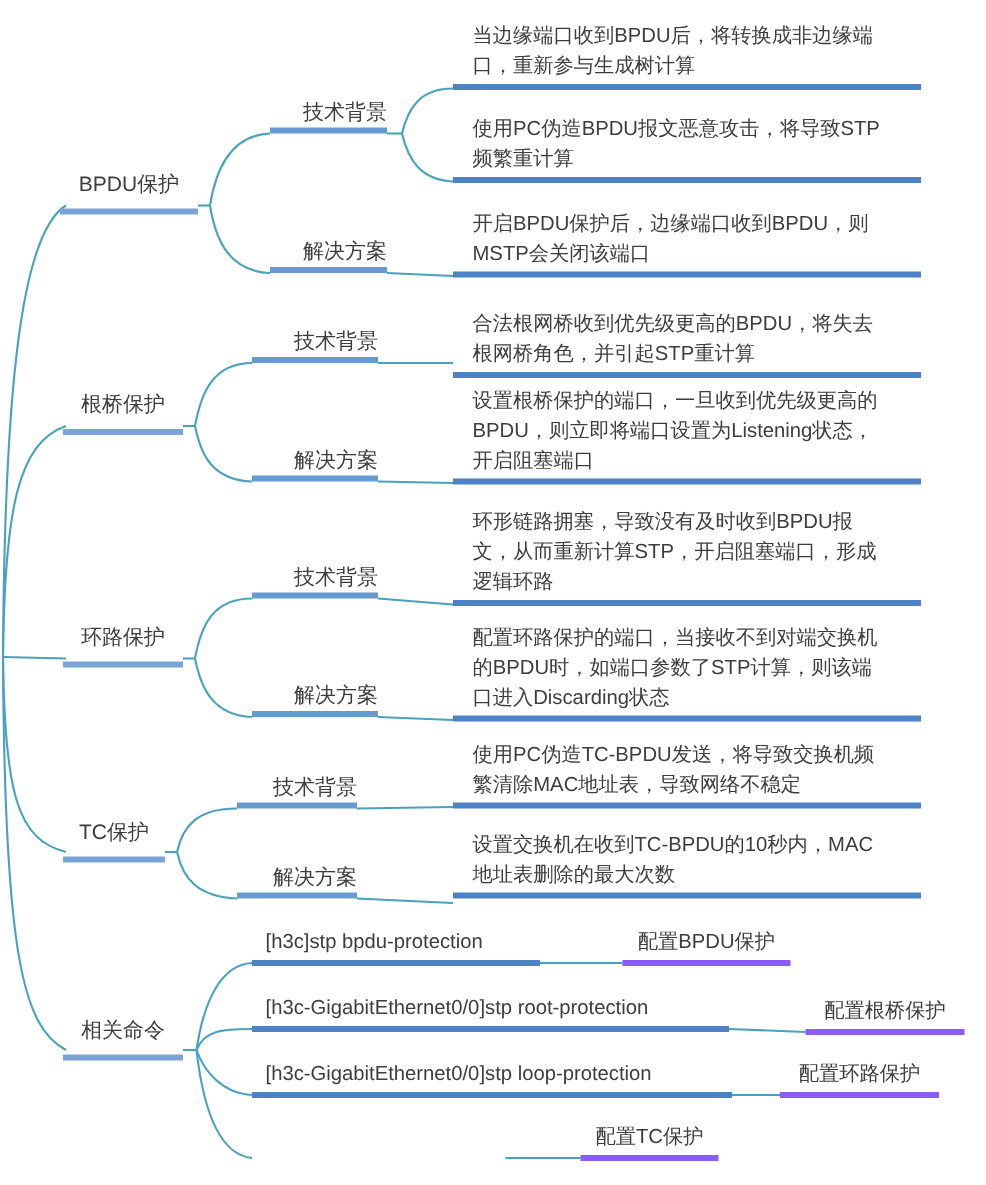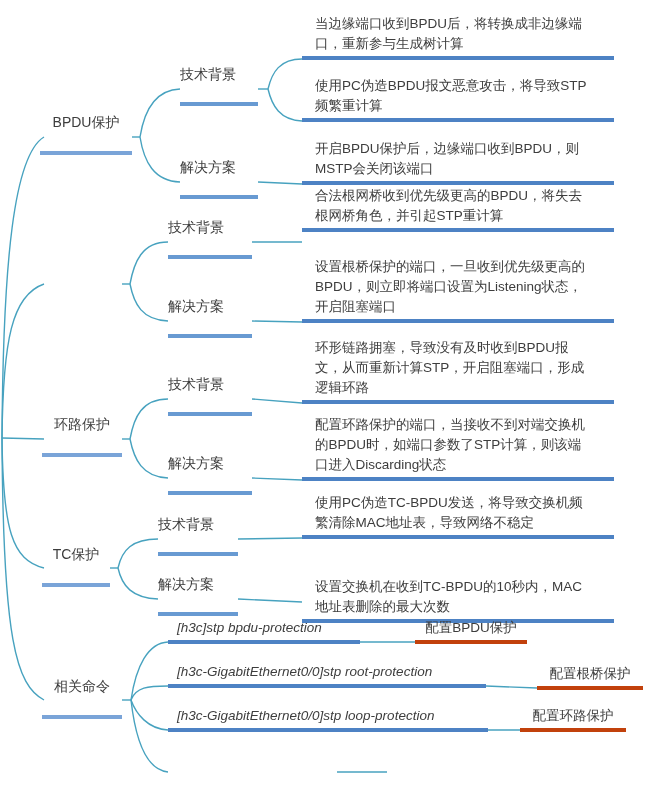--- a/index.html
+++ b/index.html
@@ -14,48 +14,47 @@
   #wires{position:absolute;left:0;top:0;width:657px;height:790px;}
   #wires path{fill:none;stroke:#47a2bf;stroke-width:1.4px;}
   .node{
     position:absolute;
     box-sizing:border-box;
     line-height:20px;
   }
   .branch{
     font-size:14px;
     text-align:center;
-    padding-bottom:19px;
+    padding-bottom:7px;
     border-bottom:4px solid #7aa4d8;
   }
   .sub{
     font-size:14px;
-    text-align:left;
-    padding-bottom:18px;
+    text-align:right;
+    padding-bottom:1px;
     border-bottom:4px solid #689ad2;
   }
   .leaf{
     font-size:13.5px;
     text-align:left;
     padding:0 21px 2px 13px;
     border-bottom:4px solid #4d82c4;
   }
   .cmd{
     font-size:13.5px;
     text-align:left;
     padding:0 4px 2px 9px;
     border-bottom:4px solid #4d82c4;
     white-space:nowrap;
-    font-style:italic;
   }
   .cmdlabel{
     font-size:13.5px;
     text-align:center;
     padding-bottom:2px;
-    border-bottom:4px solid #c2410c;
+    border-bottom:4px solid #8b5cf6;
     white-space:nowrap;
   }
 </style>
 </head>
 <body>
 
 <div id="canvas">
 
   <svg id="wires" viewBox="0 0 657 790" xmlns="http://www.w3.org/2000/svg">
 
@@ -99,44 +98,46 @@
     <path d="M238,539 L302,538"></path>
     <path d="M238,599 L302,602"></path>
 
     <path d="M360,642 L415,642"></path>
     <path d="M486,686 L537,688"></path>
     <path d="M488,730 L537,730"></path>
     <path d="M337,772 L387,772"></path>
   </svg>
 
   <div class="node branch" style="left:40px;top:112px;width:92px">BPDU保护</div>
+  <div class="node branch" style="left:42px;top:259px;width:80px">根桥保护</div>
   <div class="node branch" style="left:42px;top:414px;width:80px">环路保护</div>
   <div class="node branch" style="left:42px;top:544px;width:68px">TC保护</div>
   <div class="node branch" style="left:42px;top:676px;width:80px">相关命令</div>
 
   <div class="node sub" style="left:180px;top:64px;width:78px">技术背景</div>
   <div class="node sub" style="left:180px;top:157px;width:78px">解决方案</div>
   <div class="node sub" style="left:168px;top:217px;width:84px">技术背景</div>
   <div class="node sub" style="left:168px;top:296px;width:84px">解决方案</div>
   <div class="node sub" style="left:168px;top:374px;width:84px">技术背景</div>
   <div class="node sub" style="left:168px;top:453px;width:84px">解决方案</div>
   <div class="node sub" style="left:158px;top:514px;width:80px">技术背景</div>
   <div class="node sub" style="left:158px;top:574px;width:80px">解决方案</div>
 
   <div class="node leaf" style="left:302px;top:76px;width:312px">使用PC伪造BPDU报文恶意攻击，将导致STP频繁重计算</div>
   <div class="node leaf" style="left:302px;top:14px;width:312px">当边缘端口收到BPDU后，将转换成非边缘端口，重新参与生成树计算</div>
   <div class="node leaf" style="left:302px;top:139px;width:312px">开启BPDU保护后，边缘端口收到BPDU，则MSTP会关闭该端口</div>
-  <div class="node leaf" style="left:302px;top:186px;width:312px">合法根网桥收到优先级更高的BPDU，将失去根网桥角色，并引起STP重计算</div>
+  <div class="node leaf" style="left:302px;top:206px;width:312px">合法根网桥收到优先级更高的BPDU，将失去根网桥角色，并引起STP重计算</div>
   <div class="node leaf" style="left:302px;top:257px;width:312px">设置根桥保护的端口，一旦收到优先级更高的BPDU，则立即将端口设置为Listening状态，开启阻塞端口</div>
   <div class="node leaf" style="left:302px;top:338px;width:312px">环形链路拥塞，导致没有及时收到BPDU报文，从而重新计算STP，开启阻塞端口，形成逻辑环路</div>
   <div class="node leaf" style="left:302px;top:415px;width:312px">配置环路保护的端口，当接收不到对端交换机的BPDU时，如端口参数了STP计算，则该端口进入Discarding状态</div>
   <div class="node leaf" style="left:302px;top:493px;width:312px">使用PC伪造TC-BPDU发送，将导致交换机频繁清除MAC地址表，导致网络不稳定</div>
-  <div class="node leaf" style="left:302px;top:577px;width:312px">设置交换机在收到TC-BPDU的10秒内，MAC地址表删除的最大次数</div>
+  <div class="node leaf" style="left:302px;top:553px;width:312px">设置交换机在收到TC-BPDU的10秒内，MAC地址表删除的最大次数</div>
 
   <div class="node cmd" style="left:168px;top:618px;width:192px">[h3c]stp bpdu-protection</div>
   <div class="node cmd" style="left:168px;top:662px;width:318px">[h3c-GigabitEthernet0/0]stp root-protection</div>
   <div class="node cmd" style="left:168px;top:706px;width:320px">[h3c-GigabitEthernet0/0]stp loop-protection</div>
 
   <div class="node cmdlabel" style="left:415px;top:618px;width:112px">配置BPDU保护</div>
   <div class="node cmdlabel" style="left:537px;top:664px;width:106px">配置根桥保护</div>
   <div class="node cmdlabel" style="left:520px;top:706px;width:106px">配置环路保护</div>
+  <div class="node cmdlabel" style="left:387px;top:748px;width:92px">配置TC保护</div>
 
 </div>
 
 </body></html>

